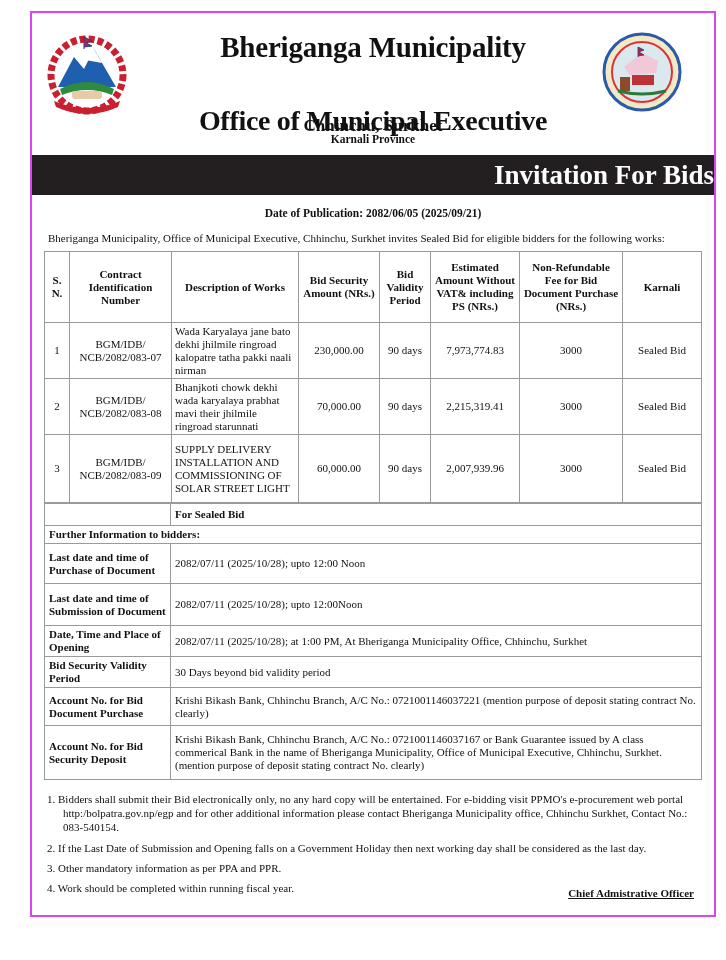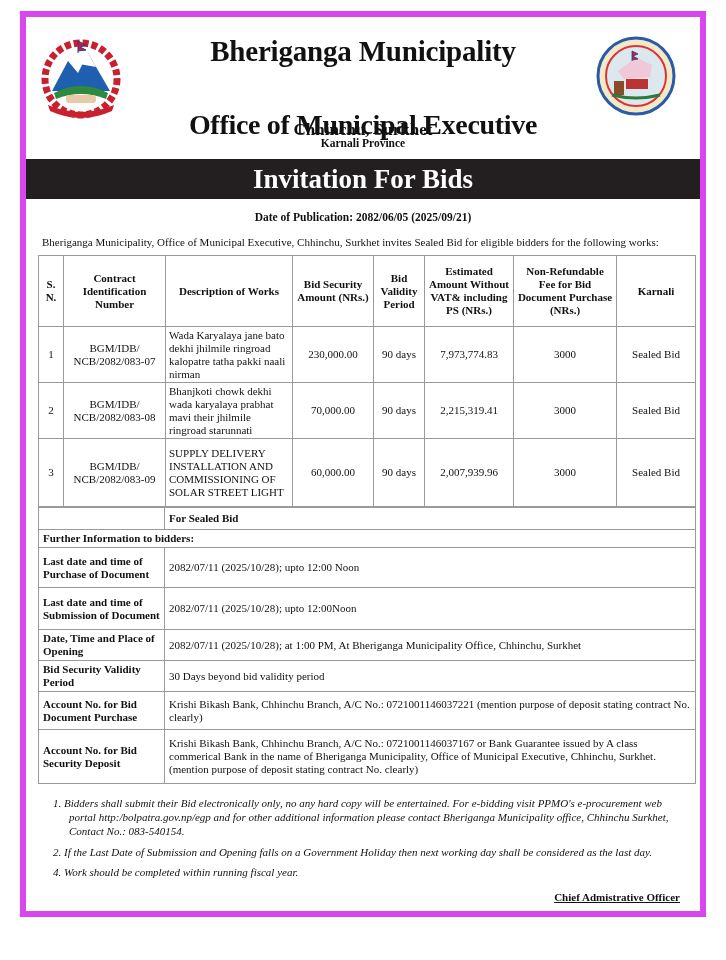--- a/index.html
+++ b/index.html
@@ -1,38 +1,38 @@
 <!DOCTYPE html>
 <html><head>
 <meta charset="utf-8">
 <style>
   html, body { margin:0; padding:0; background:#ffffff; }
   body { width:726px; height:960px; position:relative; font-family:"Liberation Serif", serif; color:#111; }
-  .page { position:absolute; left:20px; top:11px; width:686px; height:906px; border:6px solid #d946ef; box-sizing:border-box; background:#fff; }
+  .page { position:absolute; left:30px; top:11px; width:686px; height:906px; border:2px solid #d946ef; box-sizing:border-box; background:#fff; }
   .header { position:relative; height:142px; }
   .logo-left { position:absolute; left:12px; top:22px; width:86px; height:80px; }
   .logo-right { position:absolute; left:566px; top:18px; width:88px; height:82px; }
   .title1 { position:absolute; left:0; right:0; top:18px; text-align:center; font-size:29px; font-weight:bold; letter-spacing:-0.2px; }
   .title2 { position:absolute; left:0; right:0; top:61px; text-align:center; font-size:28px; font-weight:bold; letter-spacing:-0.3px;margin-top:31px; }
   .addr1 { position:absolute; left:0; right:0; top:103px; text-align:center; font-size:17px; font-weight:bold; }
   .addr2 { position:absolute; left:0; right:0; top:120px; text-align:center; font-size:11.5px; font-weight:bold; }
-  .banner { position:absolute; left:0; right:0; top:142px; height:40px; background:#231f20; color:#fff; text-align:center; font-size:27px; font-weight:bold; line-height:40px; }
+  .banner { position:absolute; left:0; right:0; top:142px; height:40px; background:#231f20; color:#fff; text-align:right; font-size:27px; font-weight:bold; line-height:40px; }
   .pubdate { position:absolute; left:0; right:0; top:194px; text-align:center; font-size:11.5px; font-weight:bold; }
   .intro { position:absolute; left:16px; right:8px; top:219px; font-size:11px; }
   table { border-collapse:collapse; font-size:11px; }
   .bids { position:absolute; left:12px; top:238px; width:658px; }
   .bids th, .bids td { border:1px solid #9a9a9a; padding:1px 3px; }
   .bids th { font-weight:bold; text-align:center; line-height:13px; height:68px; }
   .bids td { text-align:center; line-height:13px; }
   .bids td.desc { text-align:left; }
   .info { position:absolute; left:12px; top:490px; width:658px; }
   .info td { border:1px solid #9a9a9a; padding:2px 4px; line-height:13px; vertical-align:middle; }
   .info td.lbl { font-weight:bold; width:117px; }
   .notes { position:absolute; left:15px; right:18px; top:779px; font-size:11px; line-height:14px; }
-  .note { margin:0 0 6px 12px; padding-left:16px; text-indent:-16px;font-style:italic; }
+  .note { margin:0 0 6px 0; padding-left:16px; text-indent:-16px; }
   .note.first { margin-bottom:7px; }
   .signature { position:absolute; right:20px; top:874px; font-size:11px; font-weight:bold;text-decoration:underline; }
 </style>
 </head>
 <body>
 
 <div class="page">
 
   <div class="header">
     <svg class="logo-left" viewBox="0 0 86 80">
@@ -145,17 +145,18 @@
     <tr style="height:54px">
       <td class="lbl">Account No. for Bid Security Deposit</td>
       <td>Krishi Bikash Bank, Chhinchu Branch, A/C No.: 0721001146037167 or Bank Guarantee issued by A class commerical Bank in the name of Bheriganga Municipality, Office of Municipal Executive, Chhinchu, Surkhet. (mention purpose of deposit stating contract No. clearly)</td>
     </tr>
   </tbody>
     </table>
 
   <div class="notes">
     <p class="note first">1. Bidders shall submit their Bid electronically only, no any hard copy will be entertained. For e-bidding visit PPMO's e-procurement web portal http:/bolpatra.gov.np/egp and for other additional information please contact Bheriganga Municipality office, Chhinchu Surkhet, Contact No.: 083-540154.</p>
     <p class="note">2. If the Last Date of Submission and Opening falls on a Government Holiday then next working day shall be considered as the last day.</p>
+    <p class="note">3. Other mandatory information as per PPA and PPR.</p>
     <p class="note">4. Work should be completed within running fiscal year.</p>
   </div>
 
   <div class="signature">Chief Admistrative Officer</div>
 </div>
 
 </body></html>

